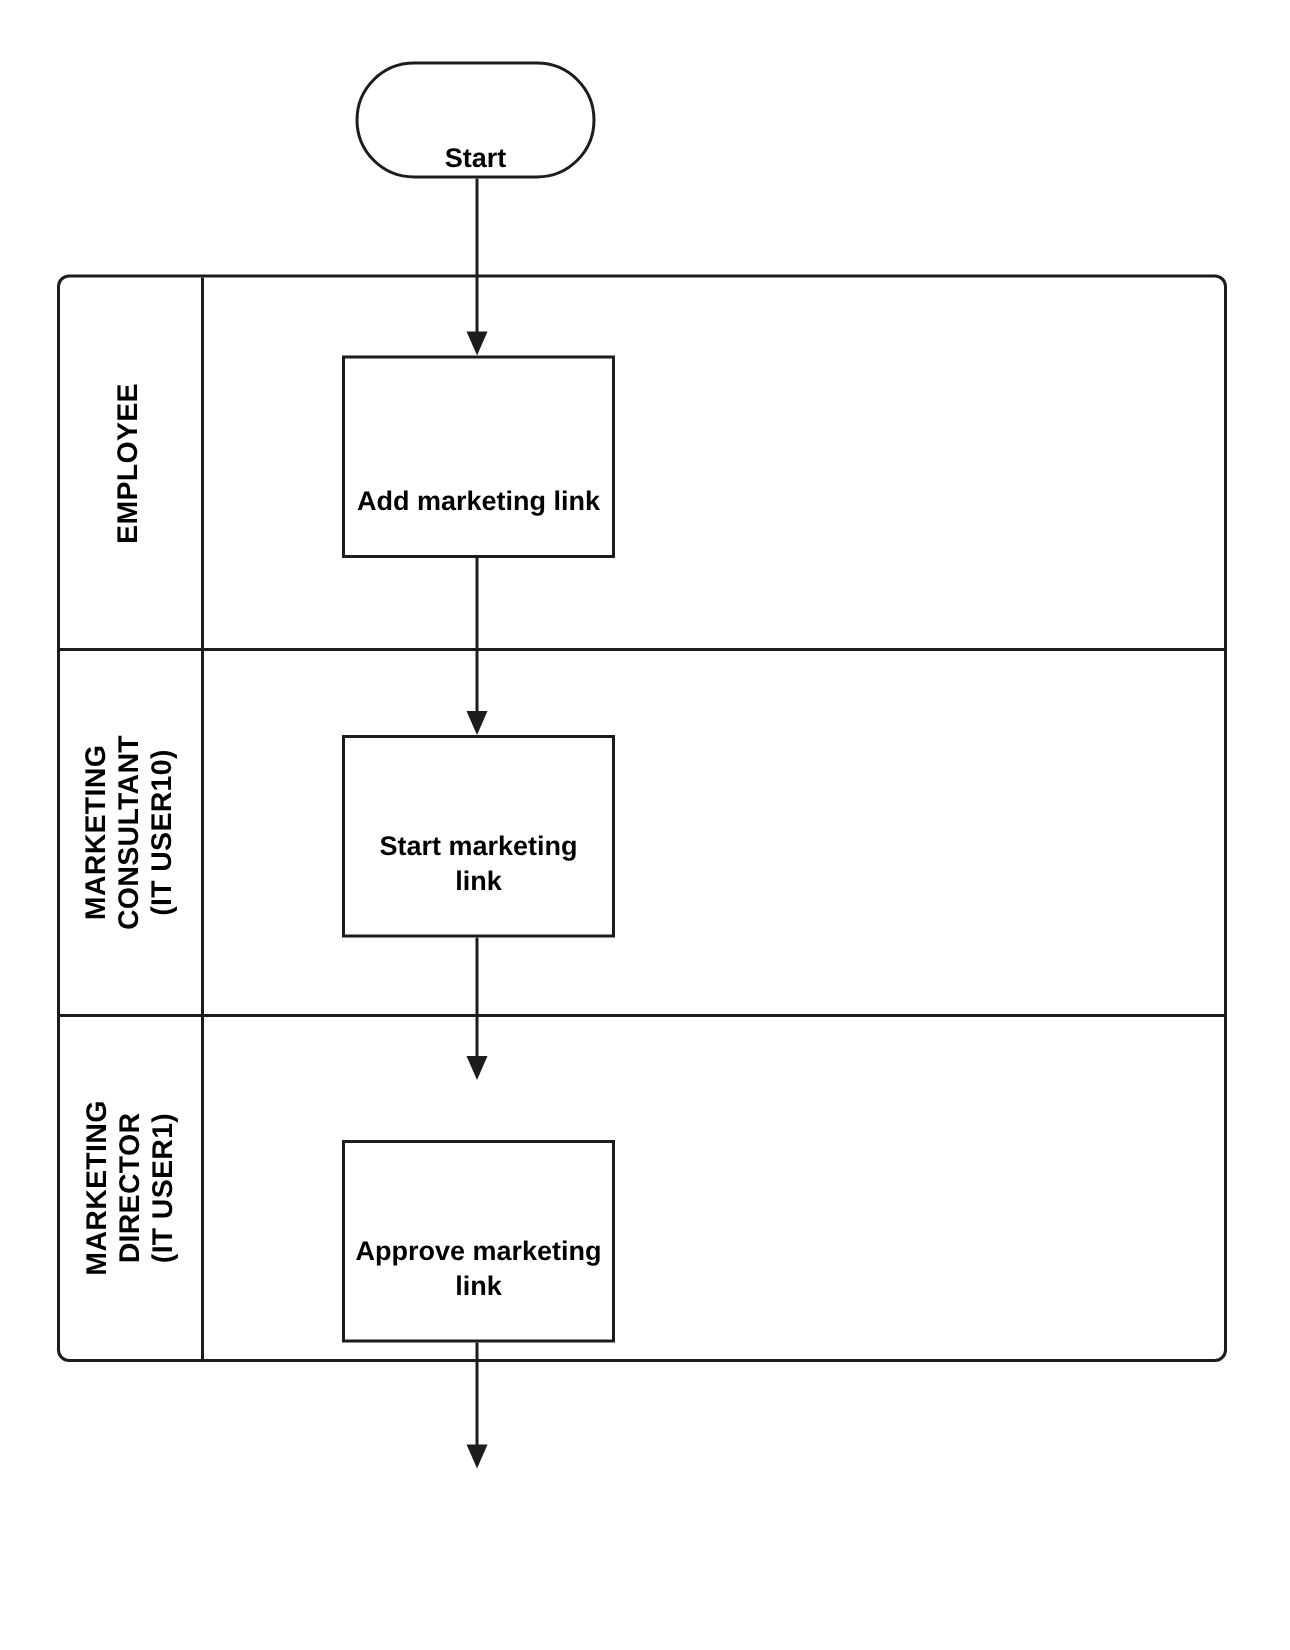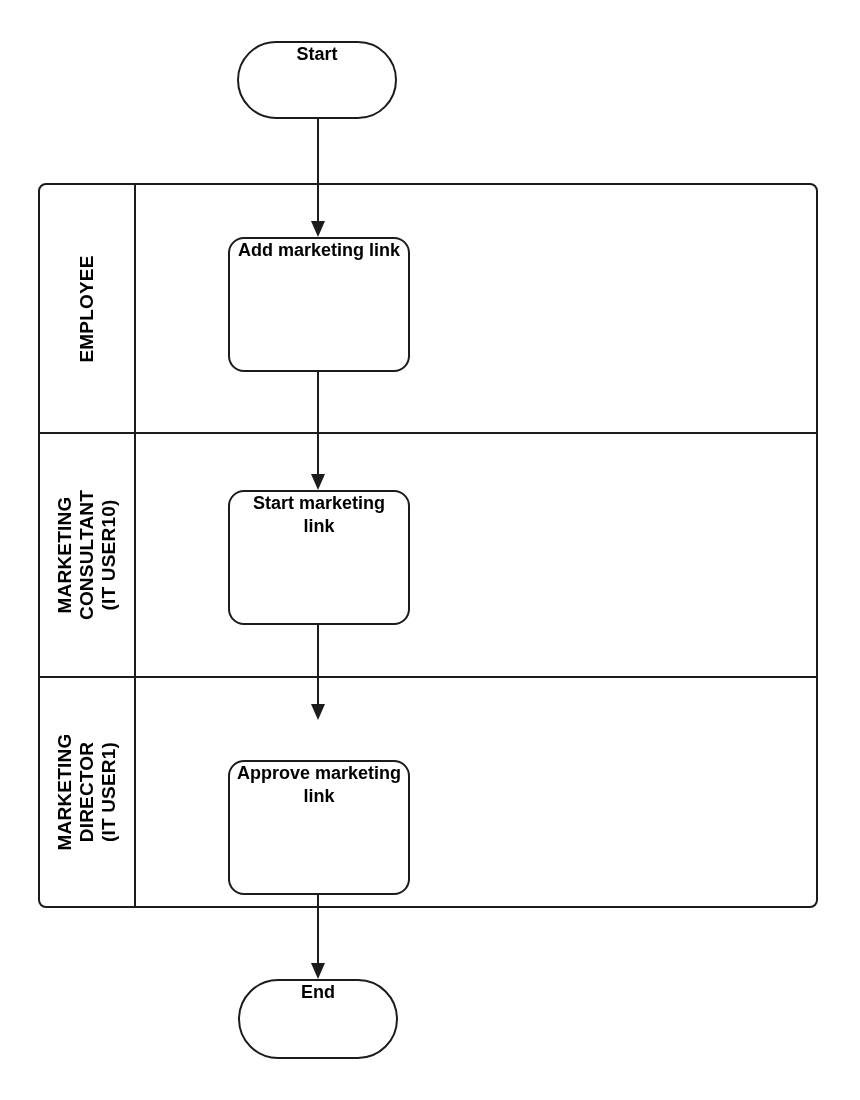--- a/index.html
+++ b/index.html
@@ -56,42 +56,42 @@
     font-size:19px;
     line-height:22px;
     color:var(--text);
     letter-spacing:0.2px;
   }
 
   
   .node{
     position:absolute;
     background:var(--fill);
-    display:flex;align-items:flex-start;justify-content:center;
+    display:flex;align-items:flex-end;justify-content:center;
     text-align:center;
     font-weight:bold;
     font-size:18px;
     line-height:23px;
     color:var(--text);
     white-space:pre-line;
     z-index:2;
   }
   .pill{
     width:160px;height:78px;
     border:2px solid var(--stroke);
     border-radius:40px;
   }
   .pill.start{left:237px;top:41px;}
   .pill.end{left:238px;top:979px;height:80px;}
   .box{
     left:228px;
     width:182px;height:135px;
     border:2.5px solid var(--stroke);
-    border-radius:16px;
-    padding-bottom:7px;
+    border-radius:0;
+    padding-bottom:24px;
   }
   .box.task1{top:237px;}
   .box.task2{top:490px;}
   .box.task3{top:760px;}
 
   
   .arrow{
     position:absolute;
     left:311px;width:14px;
     z-index:1;
@@ -149,23 +149,20 @@
   </div>
   <div class="node box task2">
     <span>Start marketing
 link</span>
   </div>
   <div class="node box task3">
     <span>Approve marketing
 link</span>
   </div>
 
-  <div class="node pill end">
-    <span>End</span>
-  </div>
 
   <div class="arrow a1">
     <div class="shaft"></div>
     <div class="head"></div>
   </div>
   <div class="arrow a2">
     <div class="shaft"></div>
     <div class="head"></div>
   </div>
   <div class="arrow a3">

